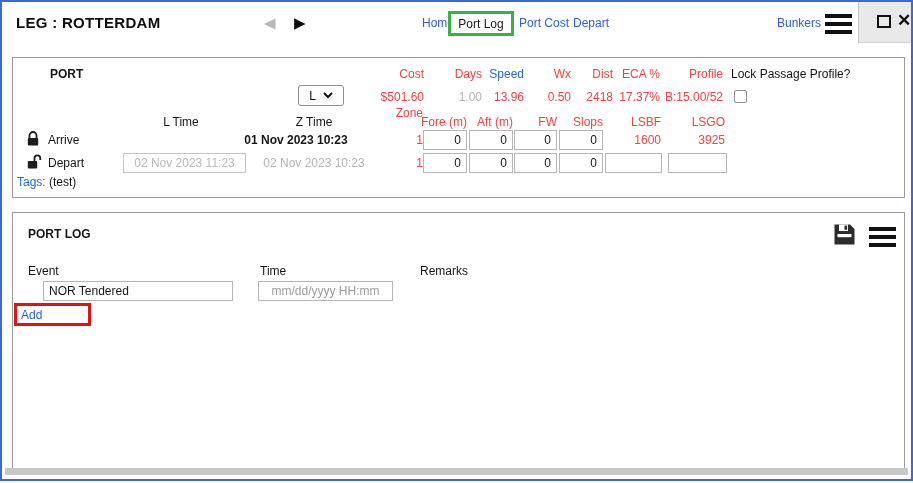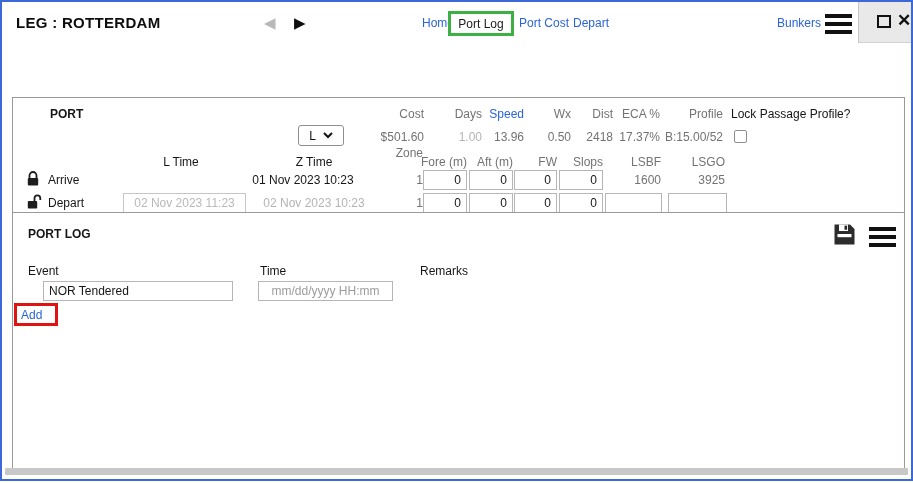--- a/index.html
+++ b/index.html
@@ -5,21 +5,21 @@
   * { margin:0; padding:0; box-sizing:border-box; }
   html,body { background:#fff; }
   body { font-family:"Liberation Sans", sans-serif; }
   .window {
     position:relative; width:913px; height:481px; background:#fff;
     border:2px solid #3d68d8; overflow:hidden;
   }
   .abs { position:absolute; }
   .lbl { position:absolute; font-size:12px; color:#161616; white-space:nowrap; }
   .bold { font-weight:bold; }
-  .cellr { position:absolute; font-size:12px; color:#737373; text-align:right; white-space:nowrap; }
+  .cellr { position:absolute; font-size:12px; color:#ef4444; text-align:right; white-space:nowrap; }
   .cellc { position:absolute; font-size:12px; color:#161616; text-align:center; white-space:nowrap; }
   .gray { color:#b4b4b4 !important; }
   .link { color:#2a64d8; cursor:pointer; text-decoration:none; font-size:12px; white-space:nowrap; }
   .inp {
     position:absolute; border:1px solid #b6b6b6; background:#fff; color:#161616;
     font-family:"Liberation Sans", sans-serif; font-size:12px; padding:0 5px; outline:none;
   }
   .inp.num { text-align:right; }
   .inp.ctr { text-align:center; }
   .inp.graytxt { color:#b9b9b9; border-color:#c6c6c6; }
@@ -71,21 +71,21 @@
     <div></div>
       <div></div>
       <div></div>
   </div>
 
   <div class="ctrlpanel">
     <div class="maxbtn"></div>
     <span class="closebtn">✕</span>
   </div>
 
-  <div class="panel" style="left:10px; top:55px; width:893px; height:141px;margin-top:40px;">
+  <div class="panel" style="left:10px; top:55px; width:893px; height:141px;">
 
     <div class="lbl bold" style="left:37px; top:9px;">PORT</div>
 
     <div class="selectbox" style="left:285px; top:27px; width:46px; height:21px;">
       <span>L</span>
       <svg width="10" height="7" viewBox="0 0 10 7">
           <path d="M1 1 l4 4 4-4" stroke="#111" stroke-width="2" fill="none"></path>
         </svg>
     </div>
 
@@ -117,21 +117,21 @@
     <div class="cellr" style="left:590px; top:57px; width:58px;">LSBF</div>
     <div class="cellr" style="left:654px; top:57px; width:58px;">LSGO</div>
 
     <div class="abs" style="left:13px; top:73px;">
       <svg width="14" height="16" viewBox="0 0 14 16">
           <path d="M3.5 7 V4.5 a3.5 3.5 0 0 1 7 0 V7" fill="none" stroke="#1d1d1d" stroke-width="1.8"></path>
           <rect x="1.8" y="7" width="10.4" height="7.6" rx="1" fill="#1d1d1d"></rect>
         </svg>
     </div>
     <div class="lbl" style="left:35px; top:75px;">Arrive</div>
-    <div class="cellc" style="left:234px; top:75px; width:112px;">01 Nov 2023 10:23</div>
+    <div class="cellc" style="left:227px; top:75px; width:112px;font-weight:bold;">01 Nov 2023 10:23</div>
     <div class="cellr bold" style="left:366px; top:75px; width:44px; font-weight:normal;">1</div>
     <input class="inp num" style="left: 410px; top: 72px; width: 44px; height: 20px;" value="0">
     <input class="inp num" style="left: 456px; top: 72px; width: 44px; height: 20px;" value="0">
     <input class="inp num" style="left: 501px; top: 72px; width: 43px; height: 20px;" value="0">
     <input class="inp num" style="left: 546px; top: 72px; width: 44px; height: 20px;" value="0">
     <div class="cellr" style="left:590px; top:75px; width:58px;">1600</div>
     <div class="cellr" style="left:654px; top:75px; width:58px;">3925</div>
 
     <div class="abs" style="left:13px; top:96px;">
       <svg width="16" height="16" viewBox="0 0 16 16">
@@ -173,19 +173,19 @@
     </div>
 
     <div class="lbl" style="left:15px; top:51px;">Event</div>
     <div class="lbl" style="left:247px; top:51px;">Time</div>
     <div class="lbl" style="left:407px; top:51px;">Remarks</div>
 
     <input class="inp ctr" style="left: 245px; top: 68px; width: 135px; height: 20px;" placeholder="mm/dd/yyyy HH:mm">
     <input class="inp" style="left: 30px; top: 68px; width: 190px; height: 20px;" value="NOR Tendered">
 
 
-    <div class="redbox" style="left:1px; top:90px; width:44px; height:23px;">
+    <div class="redbox" style="left:1px; top:90px; width:77px; height:23px;">
       <a class="link abs" style="left:4px; top:2px;">Add</a>
     </div>
   </div>
 
   <div class="hscroll"></div>
 </div>
 
 </body></html>

